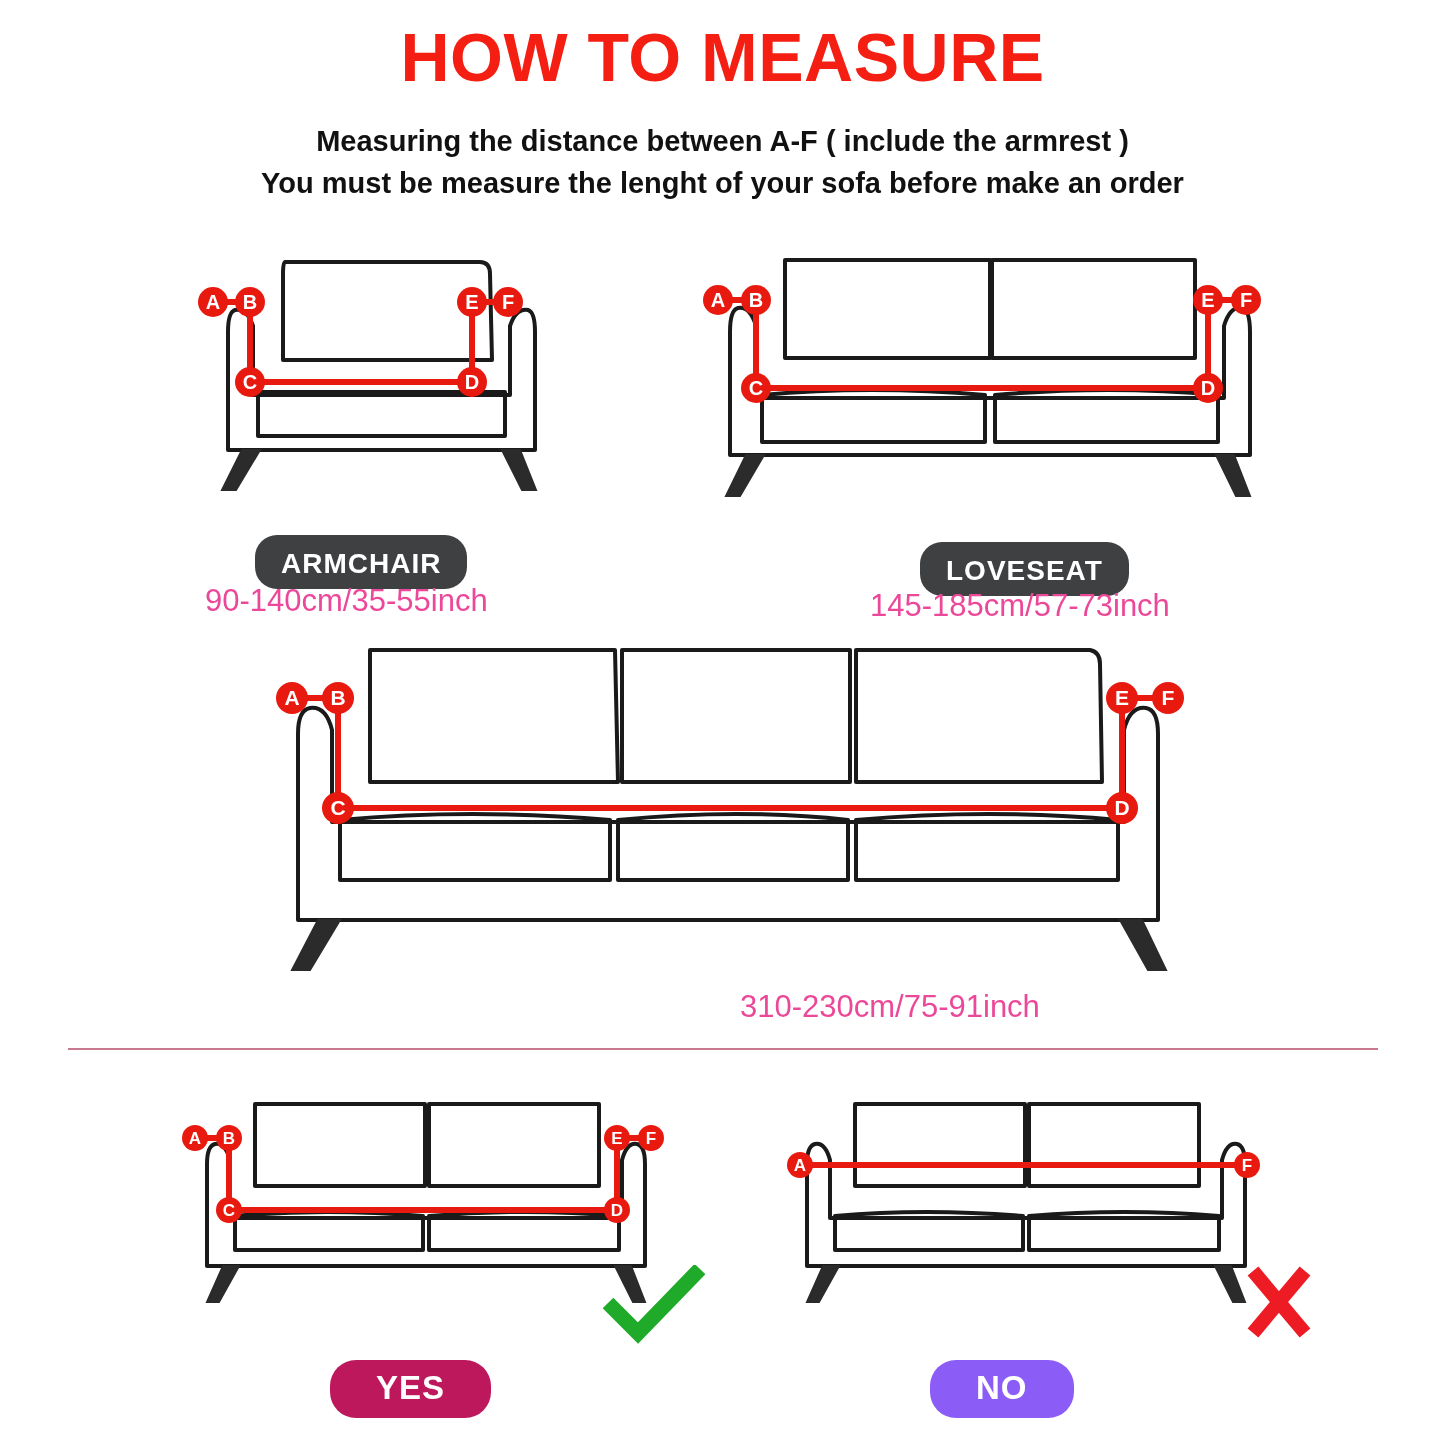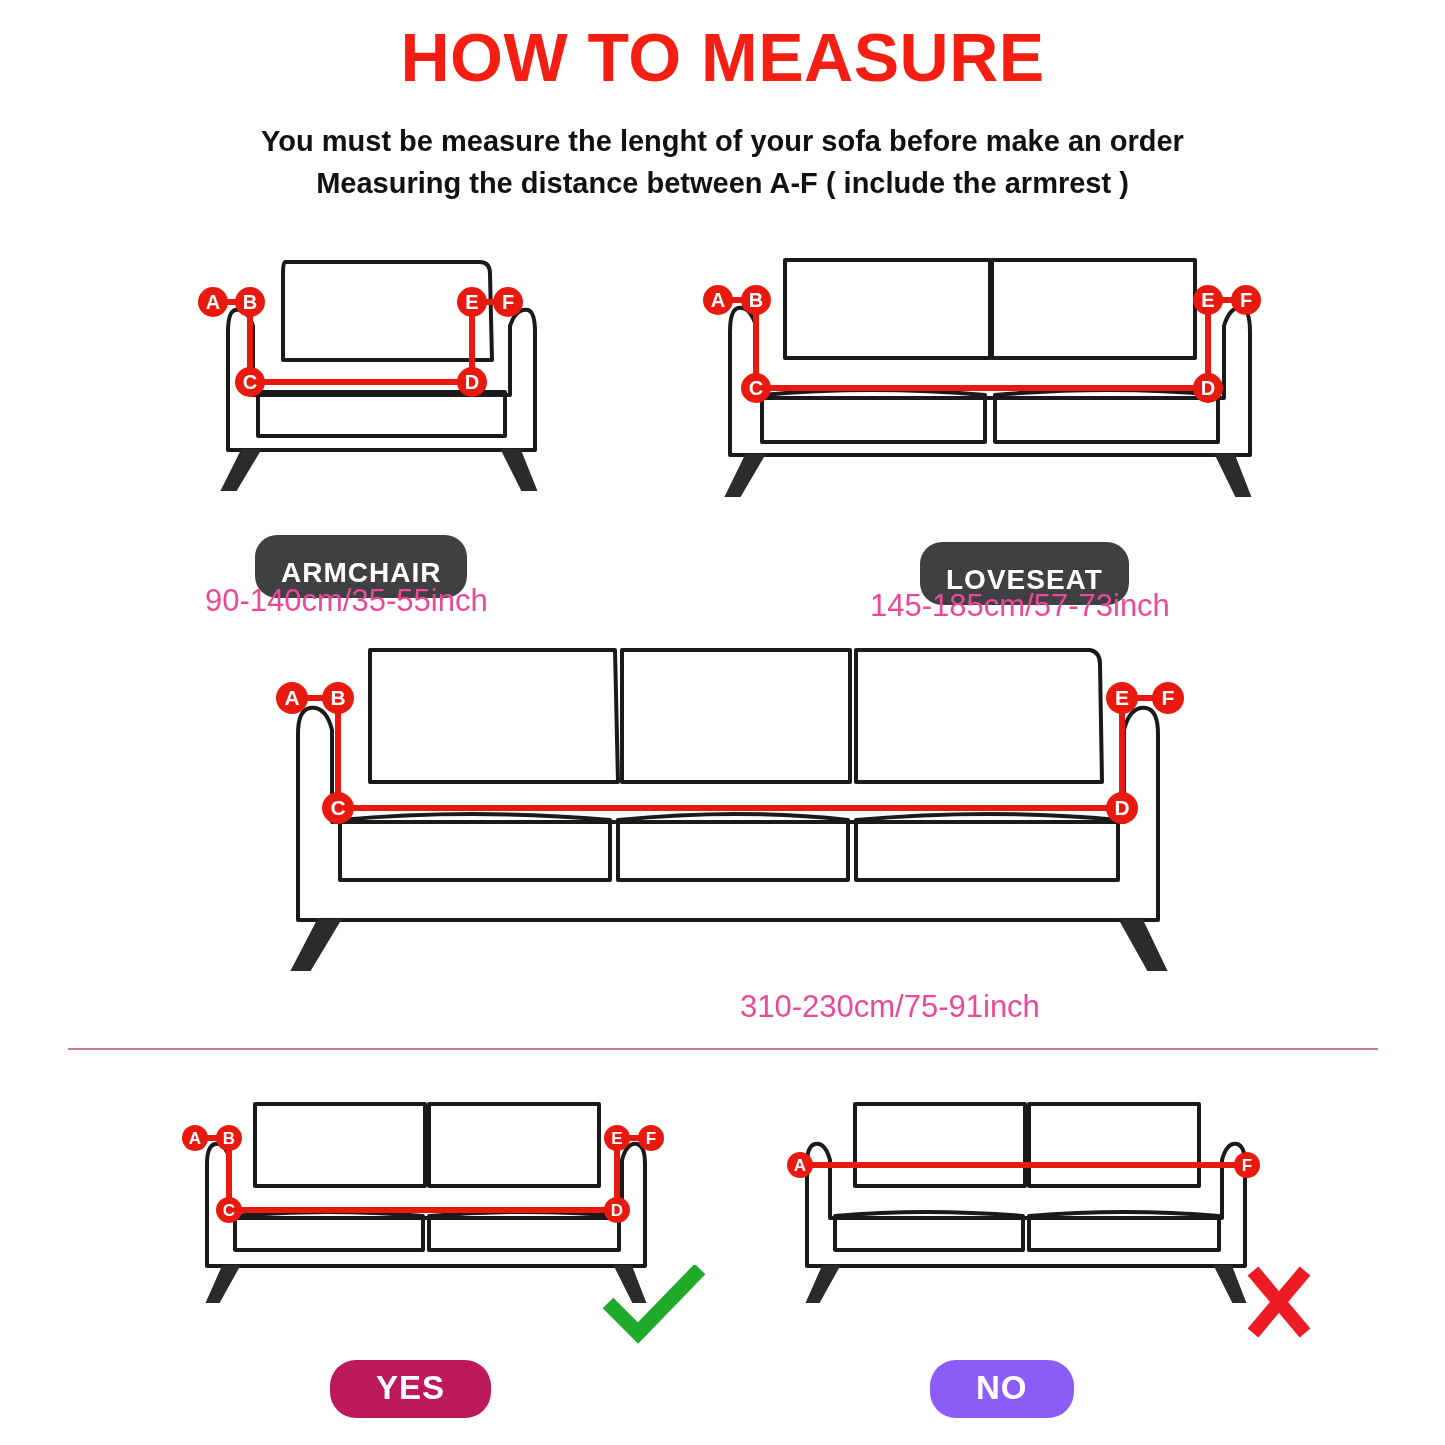--- a/index.html
+++ b/index.html
@@ -45,21 +45,21 @@
     position: absolute;
   }
   .caption-pill {
     position: absolute;
     background: #3f4042;
     color: #ffffff;
     font-size: 28px;
     font-weight: bold;
     letter-spacing: 1px;
     border-radius: 22px;
-    padding: 22px 26px 9px 26px;
+    padding: 13px 26px 9px 26px;
     text-align: center;
     white-space: nowrap;
   }
   .dims {
     position: absolute;
     color: #ec4899;
     font-size: 31px;
     white-space: nowrap;
   }
   .pill-green {
@@ -100,22 +100,22 @@
   .dot { fill: #e8190f; }
   .dotlabel { fill: #ffffff; font-family: "Liberation Sans", sans-serif; font-weight: bold; text-anchor: middle; }
 </style>
 </head>
 <body>
 
 <div class="page">
 
   <div class="title">HOW TO MEASURE</div>
   <div class="subtitle">
+    <div>Measuring the distance between A-F ( include the armrest )</div>
     <div>You must be measure the lenght of your sofa before make an order</div>
-    <div>Measuring the distance between A-F ( include the armrest )</div>
   </div>
 
   <div class="unit" style="left:180px; top:240px; width:400px; height:280px;">
     <svg width="400" height="280" viewBox="0 0 400 280">
 
       <path class="sofa-fill" d="M105 22 L300 22 Q310 22 310 34 L312 120 L103 120 L103 34 Q103 22 105 22 Z"></path>
 
       <path class="sofa-fill" d="M55 70 Q48 72 48 92 L48 210 L355 210 L355 92 Q355 72 348 70 Q336 68 330 86 L330 155 L73 155 L73 86 Q67 68 55 70 Z"></path>
 
       <path class="sofa-line" d="M78 152 L325 152 L325 196 L78 196 Z"></path>

